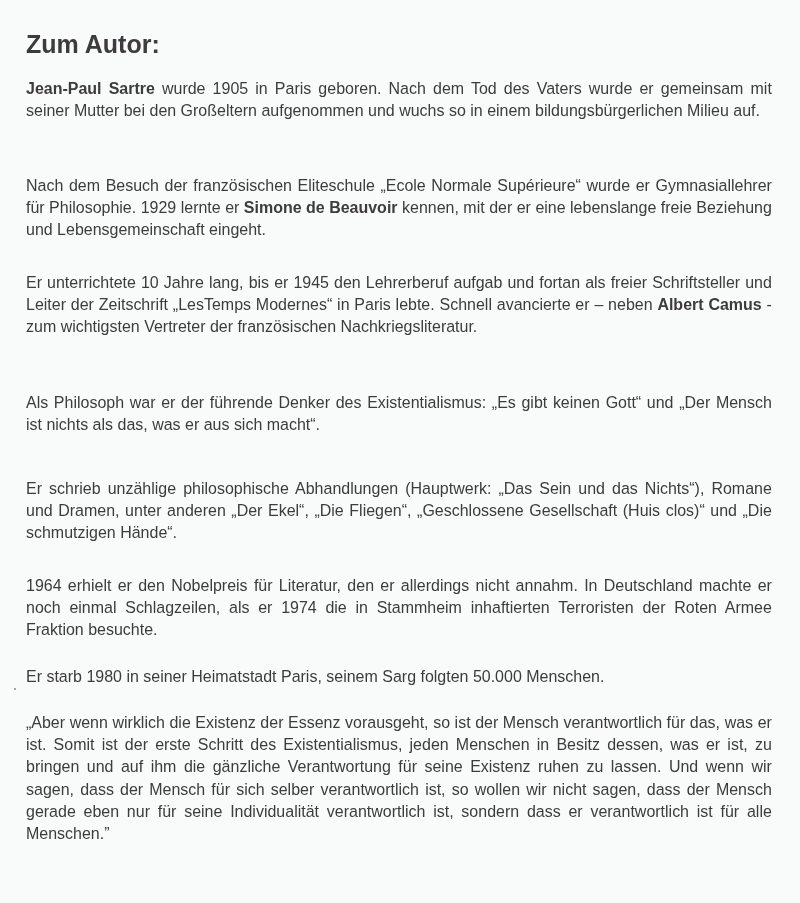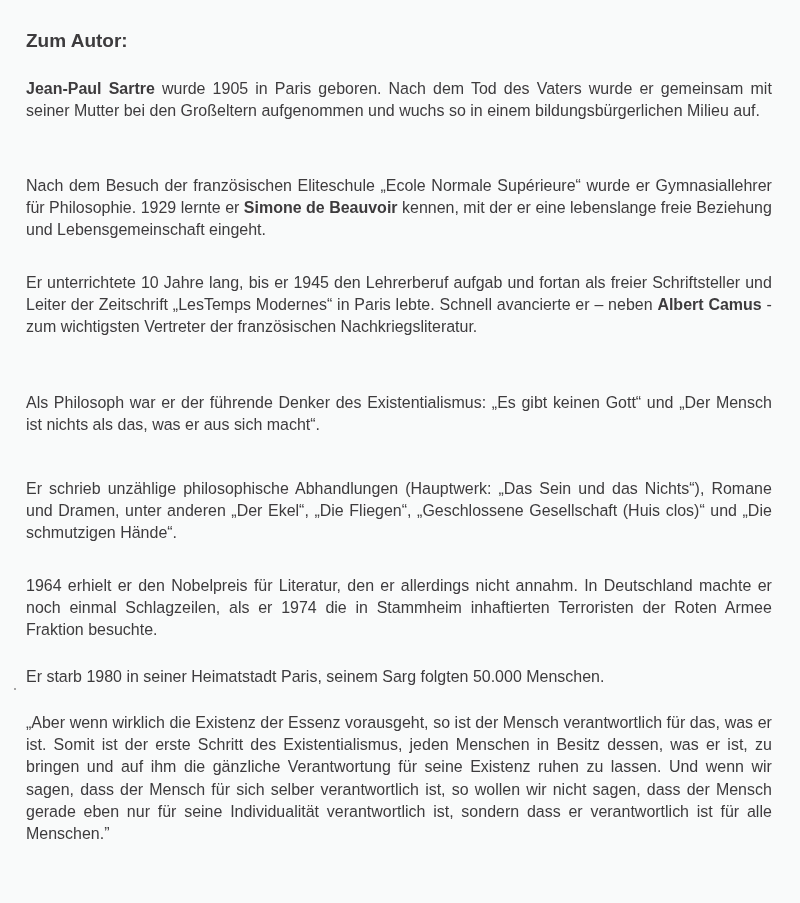--- a/index.html
+++ b/index.html
@@ -5,21 +5,21 @@
     html, body { margin: 0; padding: 0; }
     body {
       width: 800px; height: 903px; overflow: hidden;
       background: #f9fafa;
       color: #3d3b3d;
       font-family: "Liberation Sans", sans-serif;
     }
     .page { position: relative; width: 800px; height: 903px; }
     .title {
       position: absolute; left: 26px; top: 30px;
-      font-size: 19px; font-weight: bold; margin: 0;
+      font-size: 25px; font-weight: bold; margin: 0;
       letter-spacing: 0px;
     }
     .para {
       position: absolute; left: 26px; width: 746px;
       font-size: 17.2px; line-height: 22.2px; margin: 0;
       text-align: justify; text-align-last: left;
       transform: scaleX(0.93); transform-origin: left top;
       width: 802px;
     }
     .para b { font-weight: bold; }

